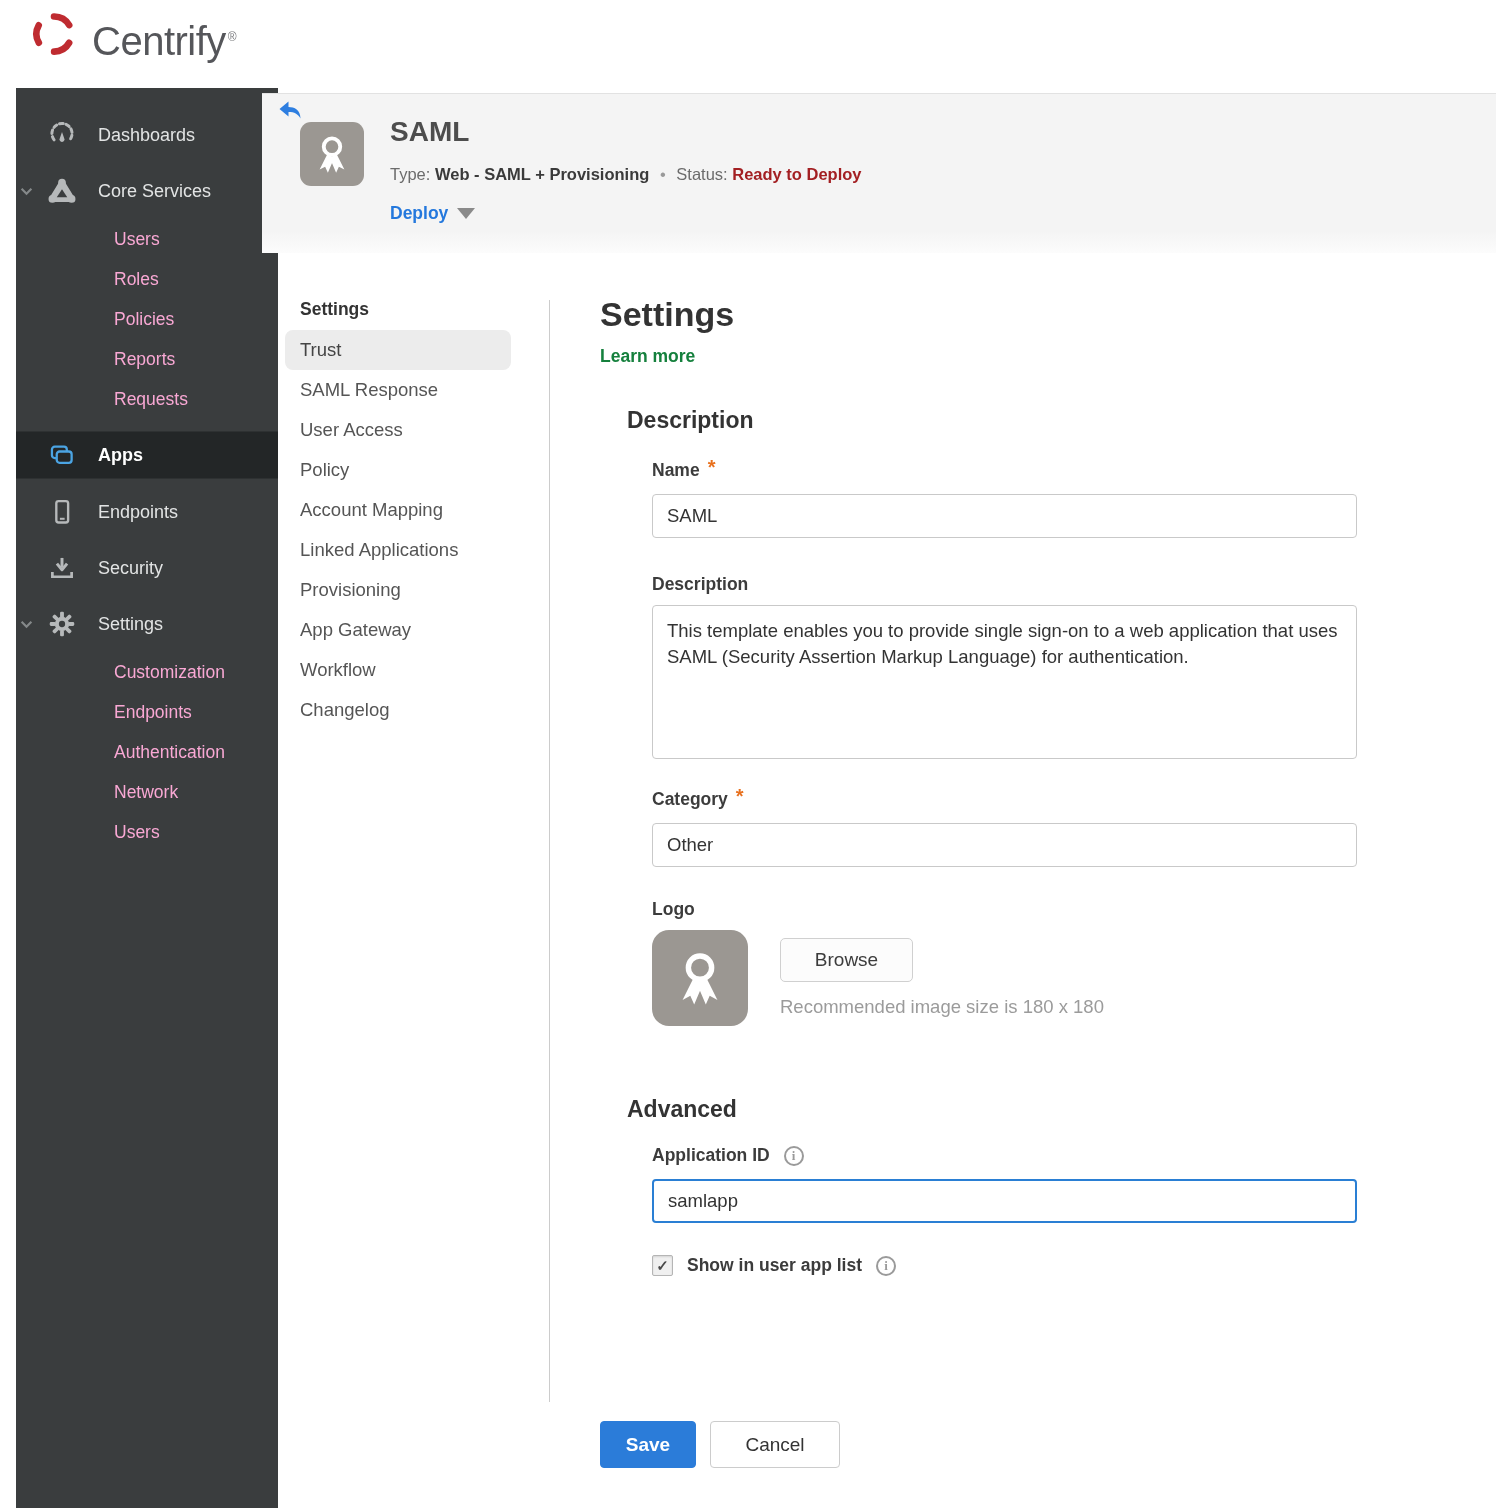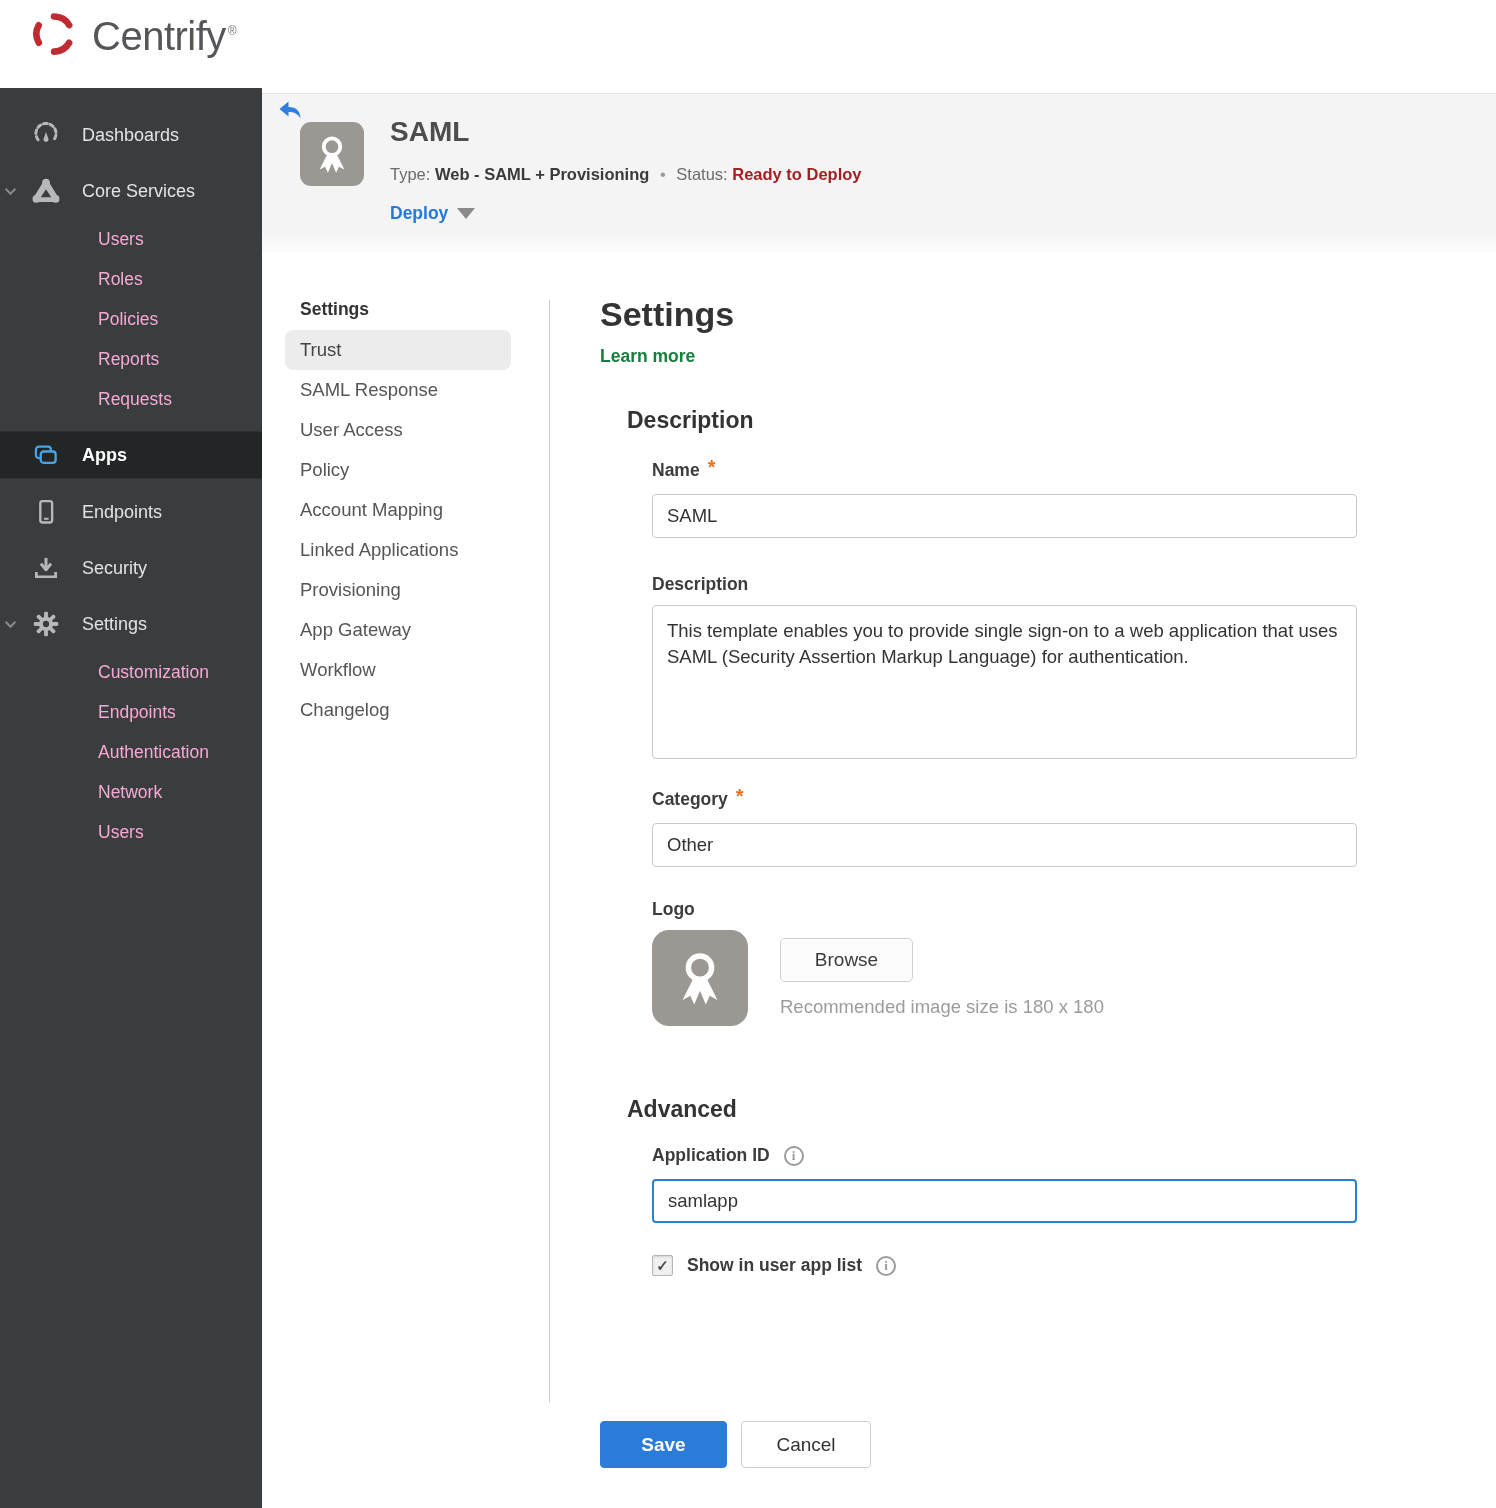--- a/index.html
+++ b/index.html
@@ -4,26 +4,26 @@
 <style>
   * { box-sizing: border-box; margin: 0; padding: 0; }
   html,body { width:1496px; height:1508px; }
   body {
     font-family: "Liberation Sans", sans-serif;
     background:#ffffff; color:#333; position:relative; overflow:hidden;
   }
 
   
   .topbar { position:absolute; left:0; top:0; width:1496px; height:88px; background:#fff; }
-  .brand { position:absolute; left:28px; top:8px; display:flex; align-items:center; gap:12px; }
+  .brand { position:absolute; left:28px; top:8px; display:flex; align-items:flex-end; gap:12px; }
   .brand-word { font-size:40px; color:#55565a; letter-spacing:-0.5px; }
   .brand-tm { font-size:12px; color:#7a7b7e; vertical-align:super; margin-left:2px; }
 
   
-  .sidebar { position:absolute; left:0; top:88px; width:262px; height:1420px; background:#3a3d3e; }
+  .sidebar { position:absolute; left:16px; top:88px; width:262px; height:1420px; background:#3a3d3e; }
   .nav-item { display:flex; align-items:center; height:46px; cursor:pointer; position:relative; }
   .nav-icon { width:28px; display:flex; justify-content:center; align-items:center; margin-left:32px; }
   .nav-label { margin-left:22px; font-size:18px; color:#e2e4e4; }
   .sub-item { display:flex; align-items:center; height:40px; padding-left:98px; font-size:17.5px; color:#f9a8d4; cursor:pointer; }
   .expand-chevron { position:absolute; left:4px; top:50%; transform:translateY(-50%); }
   .nav-item.first { margin-top:24px; }
   .nav-item.gap { margin-top:10px; }
   .sub-group { margin-top:5px; }
   .nav-item.active-app {
     margin-top:12px; height:48px; background:#232627;
@@ -98,21 +98,21 @@
   .label-row { display:flex; align-items:center; gap:14px; }
   .check-row { margin-top:32px; display:flex; align-items:center; gap:14px; }
   .checkbox {
     width:21px; height:21px; background:#f0f0f0; border:1px solid #b5b5b5; border-radius:2px;
     display:flex; align-items:center; justify-content:center; cursor:pointer;
     box-shadow: inset 0 1px 2px rgba(0,0,0,.12); font-size:15px; font-weight:bold; color:#4a4a4a;
   }
   .check-label { font-size:17.5px; font-weight:bold; color:#3c3c3c; }
   .btn-row { margin-top:145px; display:flex; gap:14px; }
   .btn { height:47px; border-radius:4px; font-family:"Liberation Sans", sans-serif; font-size:19px; cursor:pointer; }
-  .btn-save { width:127px; background:#2b7cd9; border:1px solid #2b7cd9; color:#fff; font-weight:bold; }
+  .btn-save { width:96px; background:#2b7cd9; border:1px solid #2b7cd9; color:#fff; font-weight:bold; }
   .btn-cancel { width:130px; background:#ffffff; border:1px solid #cccccc; color:#333; }
 </style>
 </head>
 <body>
 
 <div class="topbar">
   <div class="brand">
     <span>
       <svg width="52" height="52" viewBox="0 0 52 52">
         <g fill="none" stroke="#bf2b30" stroke-width="6.6" stroke-linecap="round">

